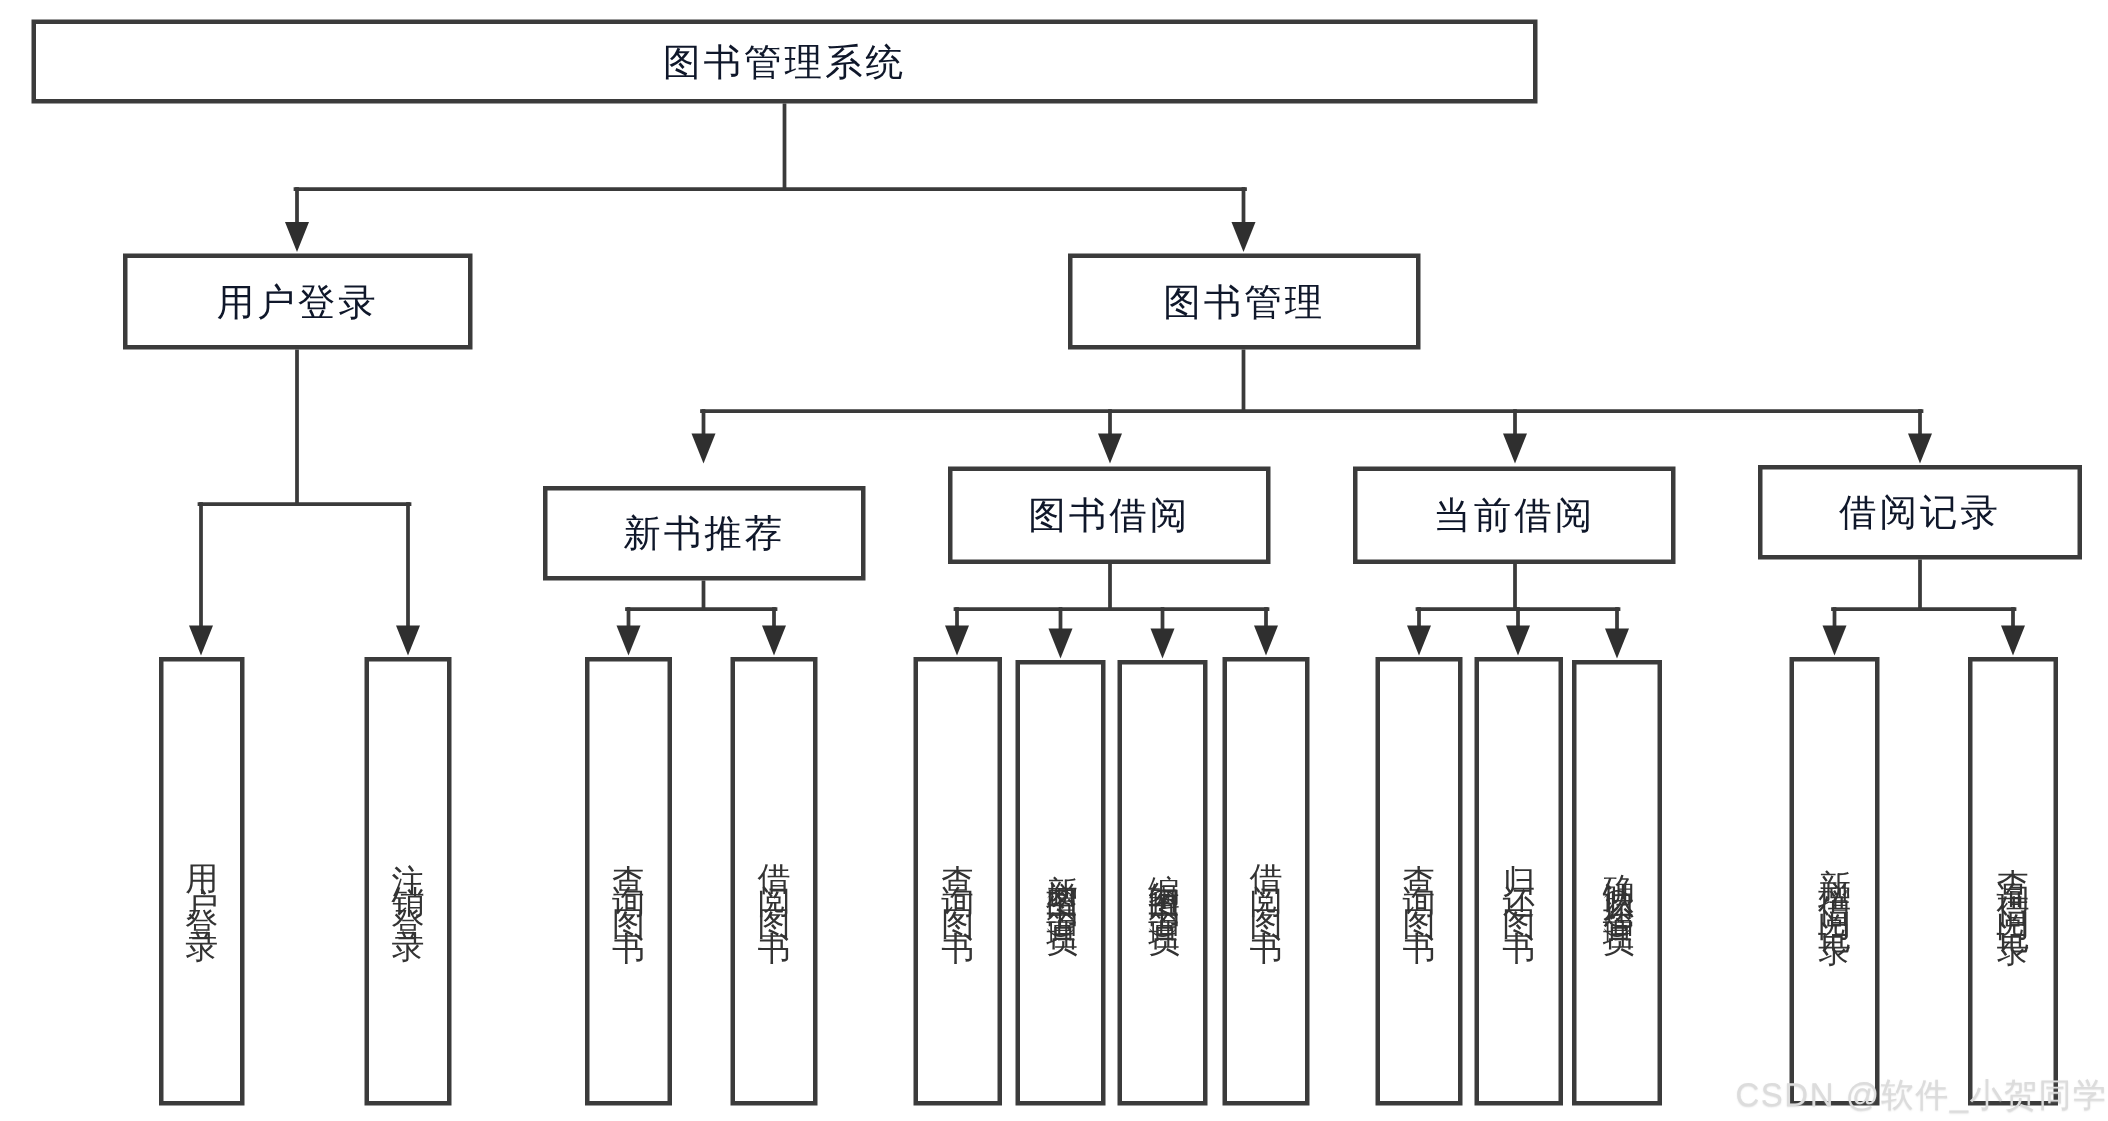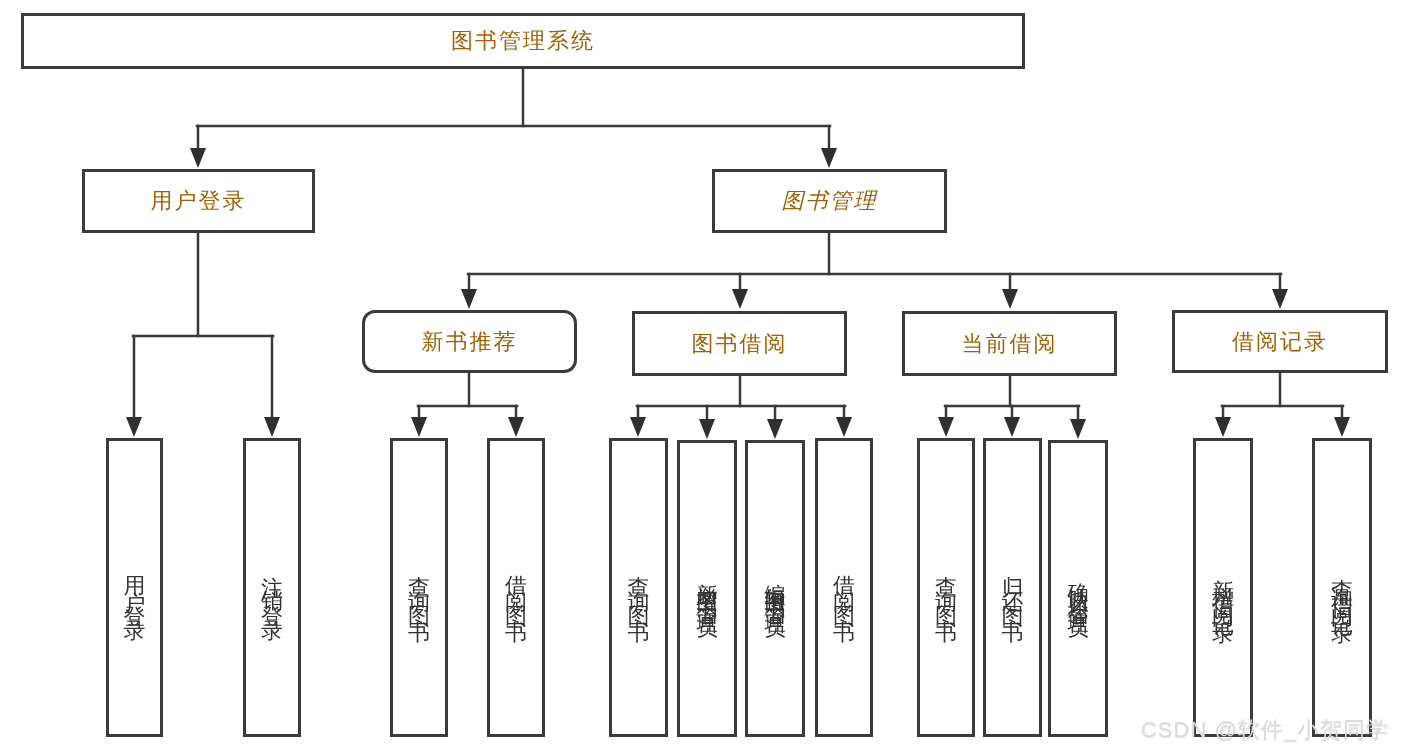--- a/index.html
+++ b/index.html
@@ -14,37 +14,37 @@
   .node{
     position:absolute;
     box-sizing:border-box;
     border:3px solid #3b3b3b;
     background:#ffffff;
     display:flex;align-items:center;justify-content:center;
     z-index:2;
     color:#333333;
   }
   .hnode span{
-    font-size:22px;
+    font-size:25px;
     letter-spacing:2px;
-    color:#a16207;
+    color:#0f172a;
     white-space:nowrap;
   }
   .vnode span{
     writing-mode:vertical-rl;
     text-orientation:mixed;
     color:#333333;
     white-space:nowrap;
   }
   .sp-wide span{font-size:22px;letter-spacing:15px;}
   .sp-mid  span{font-size:22px;letter-spacing:9px;}
   .sp-tight span{font-size:21px;letter-spacing:5px;}
   .watermark{
     position:absolute;
-    right:16px;bottom:2px;
+    right:0;bottom:2px;
     z-index:5;
     font-size:22px;
     color:#dcdcdc;
     text-shadow:0 1px 1px rgba(160,160,160,0.35);
     letter-spacing:1px;
     white-space:nowrap;
   }
 </style>
 </head>
 <body>
@@ -117,25 +117,25 @@
     </g>
   </svg>
 
   <div class="node hnode" style="left:21px;top:13px;width:1004px;height:56px;">
     <span>图书管理系统</span>
   </div>
 
   <div class="node hnode" style="left:82px;top:169px;width:233px;height:64px;">
     <span>用户登录</span>
   </div>
-  <div class="node hnode" style="left:712px;top:169px;width:235px;height:64px;font-style:italic;">
+  <div class="node hnode" style="left:712px;top:169px;width:235px;height:64px;">
     <span>图书管理</span>
   </div>
 
-  <div class="node hnode" style="left:362px;top:310px;width:215px;height:63px;border-radius:13px;">
+  <div class="node hnode" style="left:362px;top:324px;width:215px;height:63px;">
     <span>新书推荐</span>
   </div>
   <div class="node hnode" style="left:902px;top:311px;width:215px;height:65px;">
     <span>当前借阅</span>
   </div>
   <div class="node hnode" style="left:632px;top:311px;width:215px;height:65px;">
     <span>图书借阅</span>
   </div>
   <div class="node hnode" style="left:1172px;top:310px;width:216px;height:63px;">
     <span>借阅记录</span>

